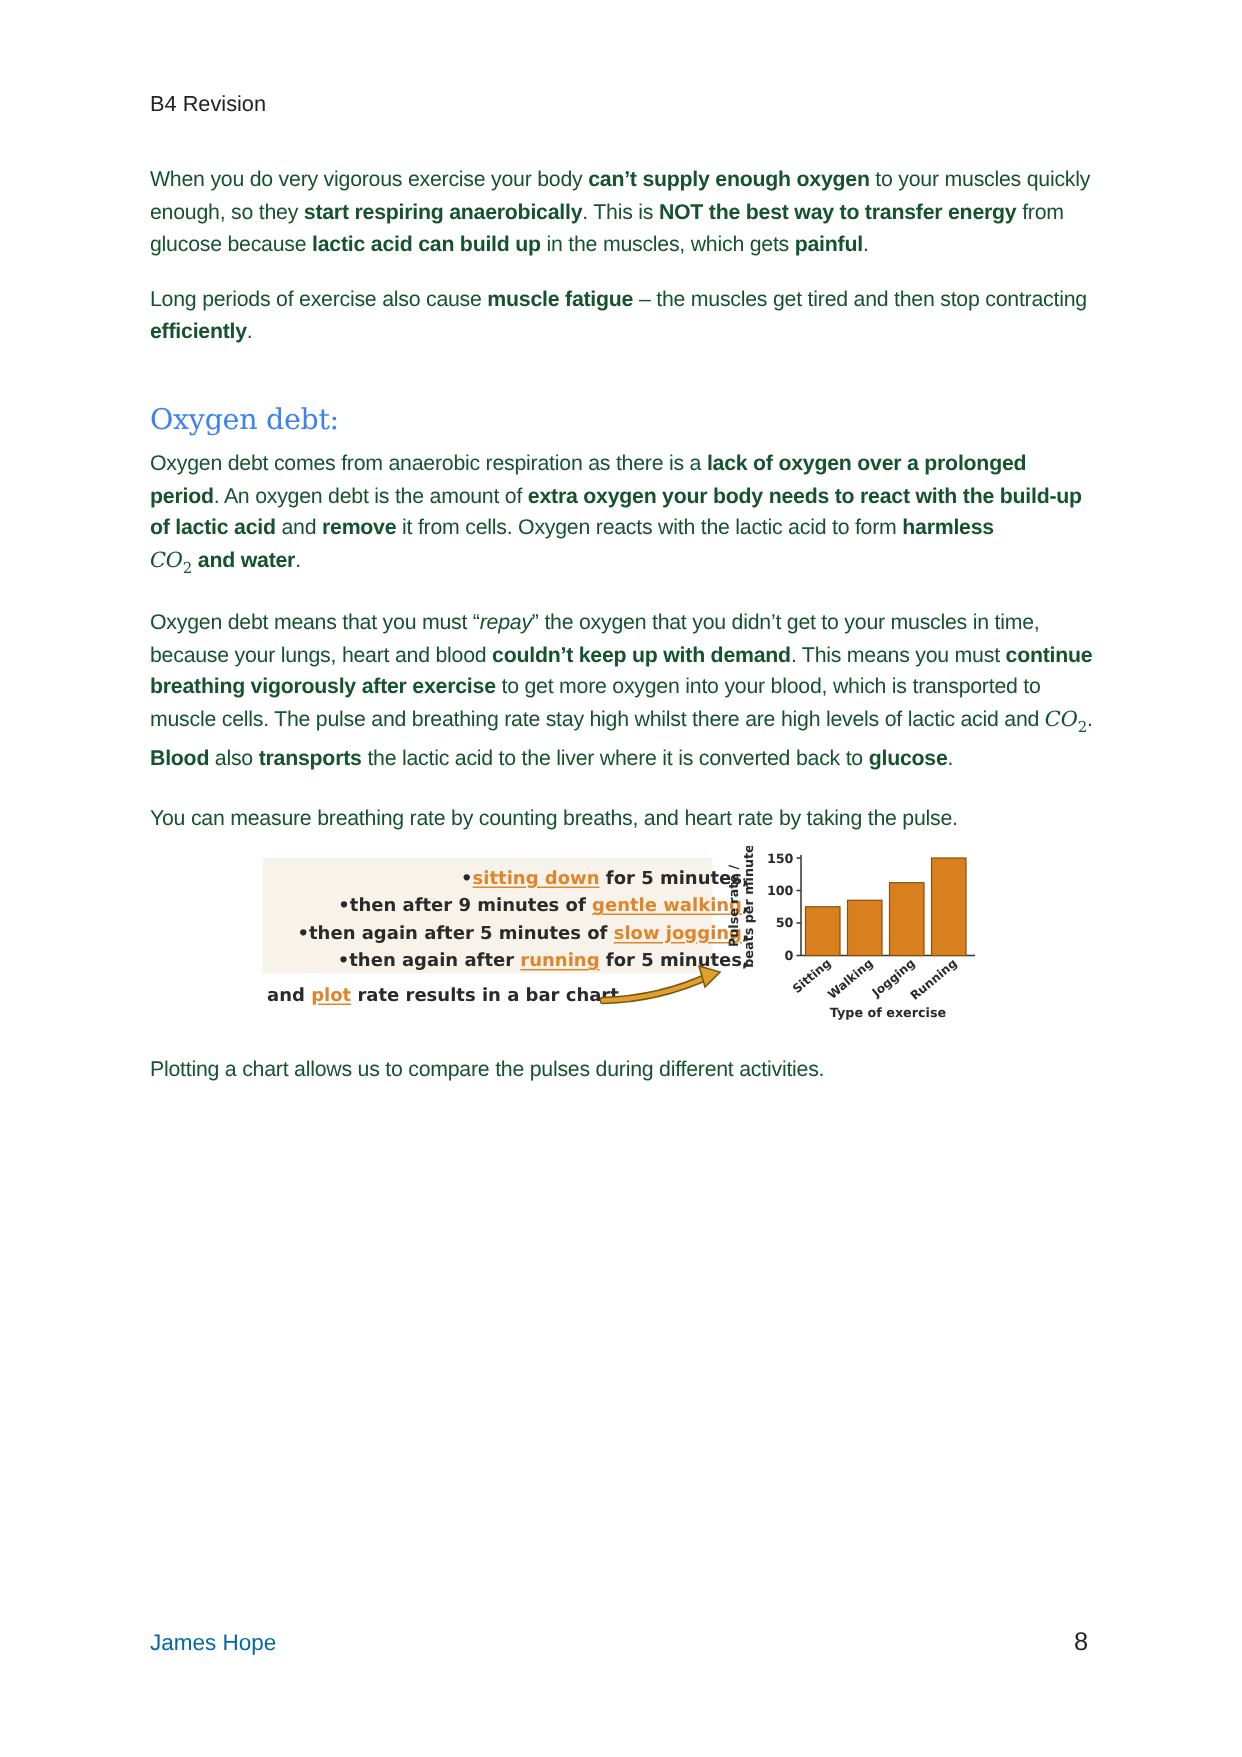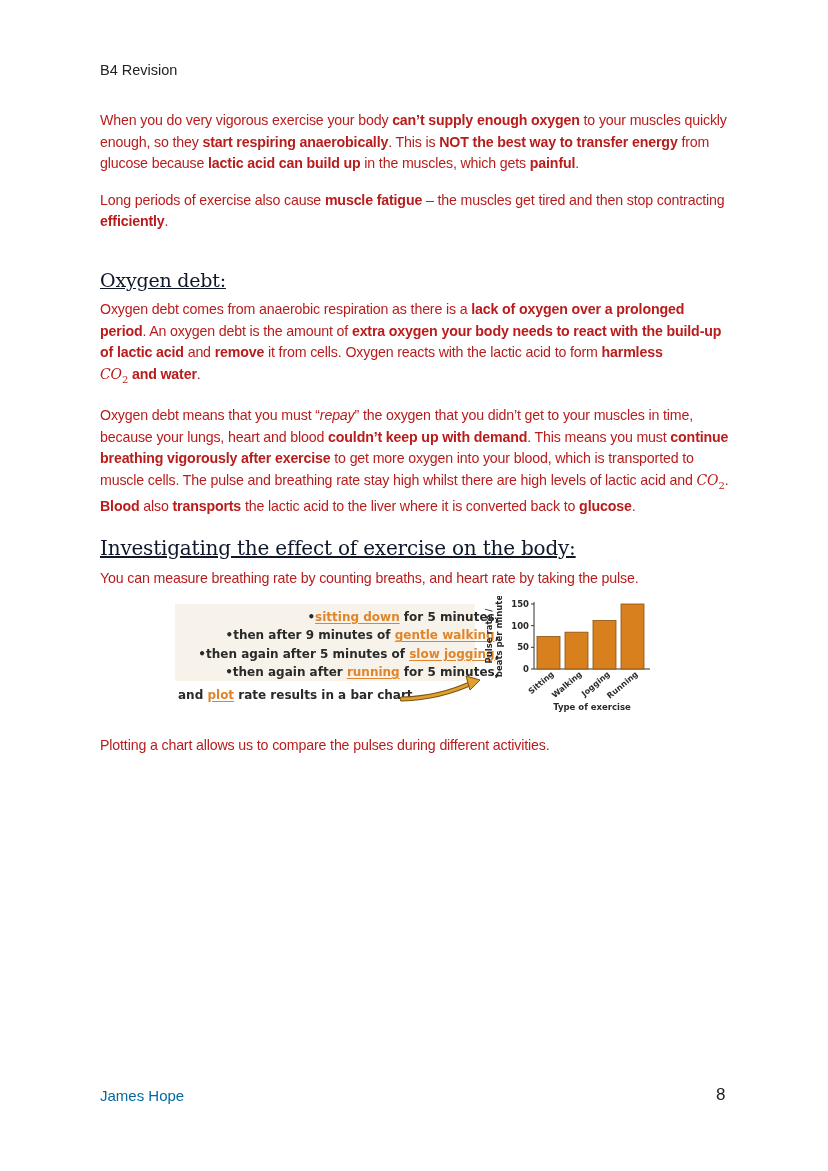--- a/index.html
+++ b/index.html
@@ -1,25 +1,25 @@
 <!DOCTYPE html>
 <html><head>
 <meta charset="utf-8">
 <style>
   * { box-sizing: border-box; margin: 0; padding: 0; }
   html, body { width: 828px; height: 1171px; background: #ffffff; }
   body { position: relative; font-family: "Liberation Sans", sans-serif; color: #1a1a1a; overflow: hidden; }
   .page { position: absolute; left: 0; top: 12px; width: 828px; height: 1171px; }
   .header { position: absolute; left: 100px; top: 50px; font-size: 14.5px; color: #222; }
   .content { position: absolute; left: 100px; top: 98px; width: 630px; }
-  p.body { font-size: 14.2px; line-height: 21.6px; color: #b91c1c; letter-spacing: -0.15px; margin-bottom: 15px; }
+  p.body { font-size: 14.2px; line-height: 21.6px; color: #14532d; letter-spacing: -0.15px; margin-bottom: 15px; }
   p.body b { font-weight: bold; }
   .math { font-family: "DejaVu Serif", serif; font-style: italic; font-size: 14px; }
   .math sub { font-size: 10px; font-style: normal; }
-  h2.section { font-family: "DejaVu Serif", serif; font-weight: normal; color: #0f172a; font-size: 19px; margin: 4px 0 8px 0; letter-spacing: -0.2px; text-decoration: underline; }
+  h2.section { font-family: "DejaVu Serif", serif; font-weight: normal; color: #3b82f6; font-size: 19px; margin: 4px 0 8px 0; letter-spacing: -0.2px; }
   h2.section.big { font-size: 20px; margin-top: 6px; }
 
   .figure { position: relative; width: 630px; height: 125px; margin: 6px 0 14px 0; }
   .fig-box { position: absolute; left: 75px; top: 8px; width: 300px; height: 77px; background: #f8f3ea; }
   .fig-list { position: absolute; left: 84px; top: 12px; list-style: none; font-family: "DejaVu Sans", sans-serif; font-weight: bold; font-size: 12px; color: #2a2a2a; text-align: right; }
   .fig-list li { height: 18.5px; line-height: 18.5px; white-space: nowrap; }
   .fig-list .bullet { display: inline-block; width: 22px; }
   .hl { color: #e0852a; text-decoration: underline; text-underline-offset: 2px; }
   .fig-plot { position: absolute; left: 78px; top: 92px; font-family: "DejaVu Sans", sans-serif; font-weight: bold; font-size: 12px; color: #2a2a2a; white-space: nowrap; }
   .arrow { position: absolute; left: 300px; top: 78px; }
@@ -37,21 +37,20 @@
     <p class="body"><span>When you do very vigorous exercise your body </span><b>can’t supply enough oxygen</b><span> to your muscles quickly enough, so they </span><b>start respiring anaerobically</b><span>. This is </span><b>NOT the best way to transfer energy</b><span> from glucose because </span><b>lactic acid can build up</b><span> in the muscles, which gets </span><b>painful</b><span>.</span></p>
 
     <p class="body" style="margin-bottom:36px;"><span>Long periods of exercise also cause </span><b>muscle fatigue</b><span> – the muscles get tired and then stop contracting </span><b>efficiently</b><span>.</span></p>
 
     <h2 class="section">Oxygen debt:</h2>
 
     <p class="body"><span>Oxygen debt comes from anaerobic respiration as there is a </span><b>lack of oxygen over a prolonged period</b><span>. An oxygen debt is the amount of </span><b>extra oxygen your body needs to react with the build-up of lactic acid</b><span> and </span><b>remove</b><span> it from cells. Oxygen reacts with the lactic acid to form </span><b>harmless</b><br><span class="math"><span>CO</span><sub>2</sub></span><b> and water</b><span>.</span></p>
 
     <p class="body" style="margin-bottom:18px;"><span>Oxygen debt means that you must “</span><i>repay</i><span>” the oxygen that you didn’t get to your muscles in time, because your lungs, heart and blood </span><b>couldn’t keep up with demand</b><span>. This means you must </span><b>continue breathing vigorously after exercise</b><span> to get more oxygen into your blood, which is transported to muscle cells. The pulse and breathing rate stay high whilst there are high levels of lactic acid and </span><span class="math"><span>CO</span><sub>2</sub></span><span>. </span><b>Blood</b><span> also </span><b>transports</b><span> the lactic acid to the liver where it is converted back to </span><b>glucose</b><span>.</span></p>
 
-    <h2 class="section big">Investigating the effect of exercise on the body:</h2>
 
     <p class="body" style="margin-bottom:4px;">You can measure breathing rate by counting breaths, and heart rate by taking the pulse.</p>
 
     <div class="figure">
       <div class="fig-box"></div>
       <ul class="fig-list">
         <li><span class="bullet">•</span><span class="hl">sitting down</span><span> for 5 minutes,</span></li>
         <li><span class="bullet">•</span><span>then after 9 minutes of </span><span class="hl">gentle walking</span><span>,</span></li>
         <li><span class="bullet">•</span><span>then again after 5 minutes of </span><span class="hl">slow jogging</span><span>,</span></li>
         <li><span class="bullet">•</span><span>then again after </span><span class="hl">running</span><span> for 5 minutes,</span></li>

